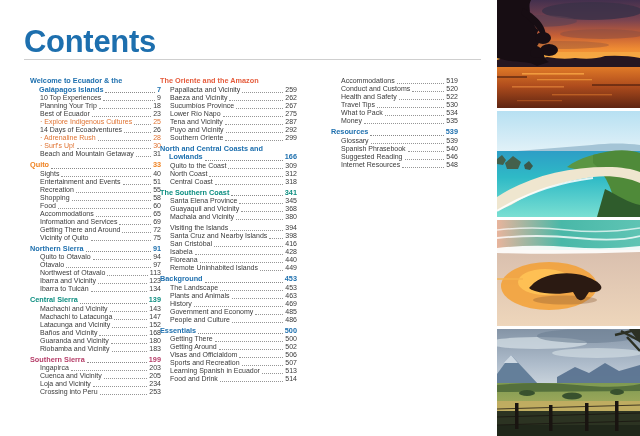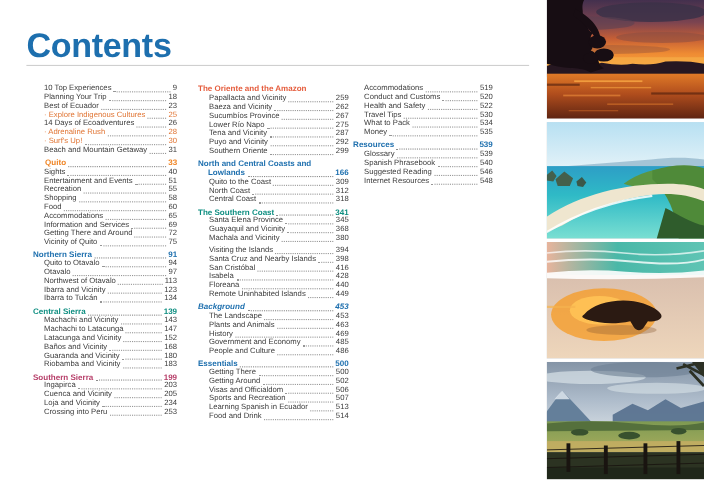--- a/index.html
+++ b/index.html
@@ -2,22 +2,22 @@
 <html><head>
 <meta charset="utf-8">
 <style>
   *{margin:0;padding:0;box-sizing:border-box}
   html,body{width:640px;height:436px}
   body{background:#fff;font-family:"Liberation Sans",sans-serif;position:relative;overflow:hidden}
   .title{position:absolute;left:24px;top:24px;font-size:31px;font-weight:700;color:#1d6fae;letter-spacing:-0.3px}
   .rule{position:absolute;left:24px;top:59px;width:457px;height:1px;background:#cfcfcf}
   .col{position:absolute;top:77px;font-size:7px;line-height:8px;color:#3a3a3a}
   #col1{left:30px;width:131px}
-  #col2{left:180px;width:137px}
-  #col3{left:321px;width:127px}
+  #col2{left:160px;width:137px}
+  #col3{left:331px;width:127px}
   .block{margin-top:3px}
   .col .block:first-child{margin-top:0}
   .sec{font-weight:700;font-size:7.3px;line-height:8.5px}
   .row{display:flex;align-items:flex-end}
   .row .lab{white-space:nowrap}
   .hang{padding-left:9px}
   .item{padding-left:10px}
   .item.hl{color:#e07433}
   .dots{flex:1;border-bottom:1px dotted #969696;margin:0 2px 1px 2px;min-width:5px;height:0;align-self:flex-end}
   .sec .dots{border-bottom-color:#8a8a8a}
@@ -30,20 +30,30 @@
   .photo svg{display:block;width:100%;height:100%}
 </style>
 </head>
 <body>
 
 <h1 class="title">Contents</h1>
 <div class="rule"></div>
 
 <div class="col" id="col1">
     <div class="block">
+      <div class="sec" style="color: rgb(29, 111, 174);">
+        <div class="row">
+          <span class="lab">Welcome to Ecuador &amp; the</span>
+        </div>
+        <div class="row hang">
+          <span class="lab">Galápagos Islands</span>
+          <span class="dots"></span>
+          <span class="pg">7</span>
+        </div>
+      </div>
       <div class="row item">
         <span class="lab">10 Top Experiences</span>
         <span class="dots"></span>
         <span class="pg">9</span>
       </div>
       <div class="row item">
         <span class="lab">Planning Your Trip</span>
         <span class="dots"></span>
         <span class="pg">18</span>
       </div>
@@ -72,21 +82,21 @@
         <span class="dots"></span>
         <span class="pg">30</span>
       </div>
       <div class="row item">
         <span class="lab">Beach and Mountain Getaway</span>
         <span class="dots"></span>
         <span class="pg">31</span>
       </div>
     </div>
     <div class="block">
-      <div class="sec" style="color: rgb(239, 131, 34); margin-left: 11px;">
+      <div class="sec" style="color: rgb(239, 131, 34);">
         <div class="row">
           <span class="lab">Quito</span>
           <span class="dots"></span>
           <span class="pg">33</span>
         </div>
       </div>
       <div class="row item">
         <span class="lab">Sights</span>
         <span class="dots"></span>
         <span class="pg">40</span>
@@ -355,21 +365,21 @@
         <span class="dots"></span>
         <span class="pg">440</span>
       </div>
       <div class="row item">
         <span class="lab">Remote Uninhabited Islands</span>
         <span class="dots"></span>
         <span class="pg">449</span>
       </div>
     </div>
     <div class="block">
-      <div class="sec" style="color: rgb(29, 111, 174); font-style: italic;">
+      <div class="sec" style="color: rgb(29, 111, 174);">
         <div class="row">
           <span class="lab">Background</span>
           <span class="dots"></span>
           <span class="pg">453</span>
         </div>
       </div>
       <div class="row item">
         <span class="lab">The Landscape</span>
         <span class="dots"></span>
         <span class="pg">453</span>

